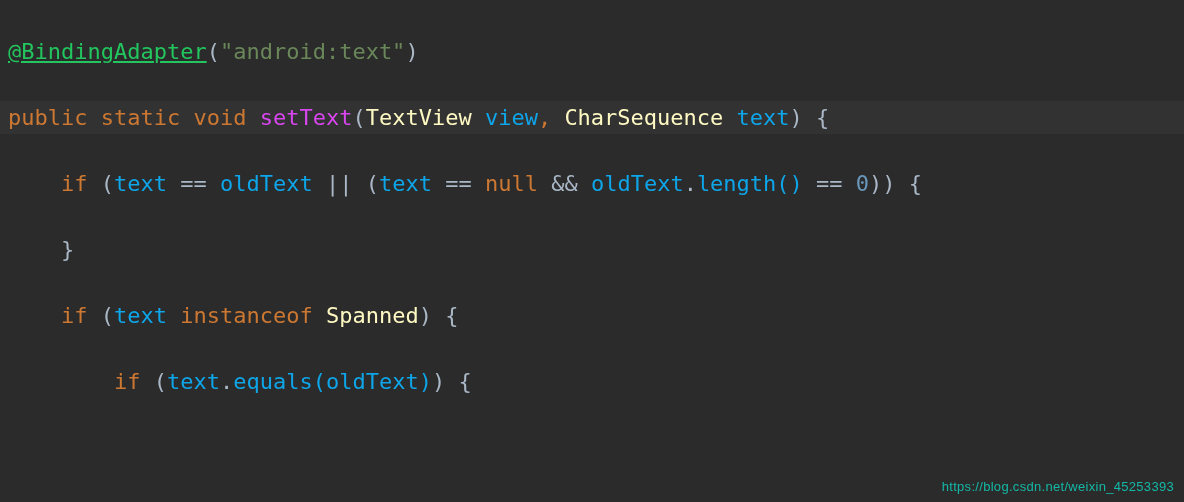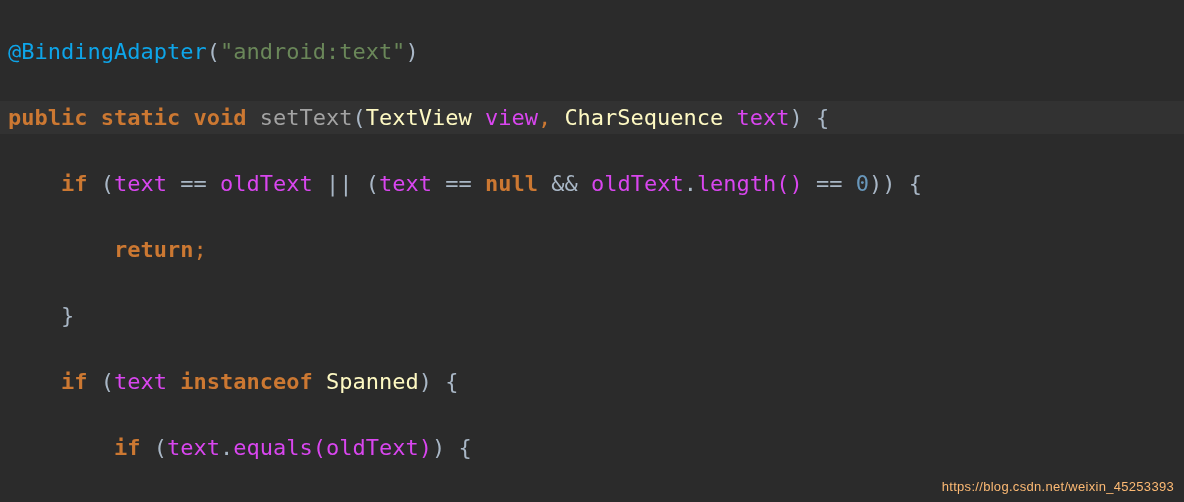--- a/index.html
+++ b/index.html
@@ -22,51 +22,50 @@
       white-space: pre;
       color: #a9b7c6;
     }
     .line {
       padding: 0 8px;
       min-height: 33px;
     }
     .line-highlight {
       background-color: #323232;
     }
-    .annotation { color: #0ea5e9; }
-    .keyword { color: #cc7832; font-weight: bold; }
+    .annotation { color: #22c55e; text-decoration: underline; }
+    .keyword { color: #cc7832; }
     .string { color: #6a8759; }
-    .method-decl { color: #a3a3a3; }
+    .method-decl { color: #d946ef; }
     .type { color: #fef9c3; }
-    .identifier { color: #d946ef; }
+    .identifier { color: #0ea5e9; }
     .eq { color: #a9b7c6; }
     .paren { color: #a9b7c6; }
     .brace { color: #a9b7c6; }
     .semicolon { color: #cc7832; }
     .dot { color: #a9b7c6; }
     .comma { color: #cc7832; }
     .number { color: #6897bb; }
     .watermark {
       position: absolute;
       bottom: 6px;
       right: 10px;
-      color: #fdba74;
+      color: #14b8a6;
       font-size: 13px;
       font-family: Arial, sans-serif;
       letter-spacing: 0.3px;
     }
   </style>
 </head>
 <body>
 
 <div class="code-container">
 <div class="line"><span class="annotation">@BindingAdapter</span><span class="paren">(</span><span class="string">"android:text"</span><span class="paren">)</span></div>
 <div class="line line-highlight"><span class="keyword">public</span> <span class="keyword">static</span> <span class="keyword">void</span> <span class="method-decl">setText</span><span class="paren">(</span><span class="type">TextView</span> <span class="identifier">view</span><span class="comma">,</span> <span class="type">CharSequence</span> <span class="identifier">text</span><span class="paren">)</span> <span class="brace">{</span></div>
 <div class="line"><span>    </span><span class="keyword">if</span> <span class="paren">(</span><span class="identifier">text</span> <span class="eq">==</span> <span class="identifier">oldText</span> <span class="eq">||</span> <span class="paren">(</span><span class="identifier">text</span> <span class="eq">==</span> <span class="keyword">null</span> <span class="eq">&amp;&amp;</span> <span class="identifier">oldText</span><span class="dot">.</span><span class="identifier">length()</span> <span class="eq">==</span> <span class="number">0</span><span class="paren">))</span> <span class="brace">{</span></div>
-<div class="line"><span>        </span><span class="keyword">return</span><span class="semicolon">;</span></div>
 <div class="line"><span>    </span><span class="brace">}</span></div>
 <div class="line"><span>    </span><span class="keyword">if</span> <span class="paren">(</span><span class="identifier">text</span> <span class="keyword">instanceof</span> <span class="type">Spanned</span><span class="paren">)</span> <span class="brace">{</span></div>
 <div class="line"><span>        </span><span class="keyword">if</span> <span class="paren">(</span><span class="identifier">text</span><span class="dot">.</span><span class="identifier">equals(oldText)</span><span class="paren">)</span> <span class="brace">{</span></div>
 
 
 
 
 
 
 

